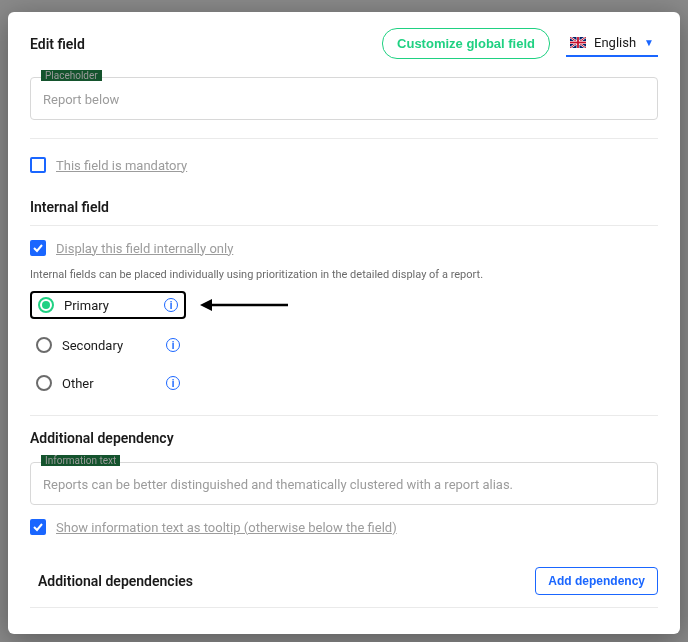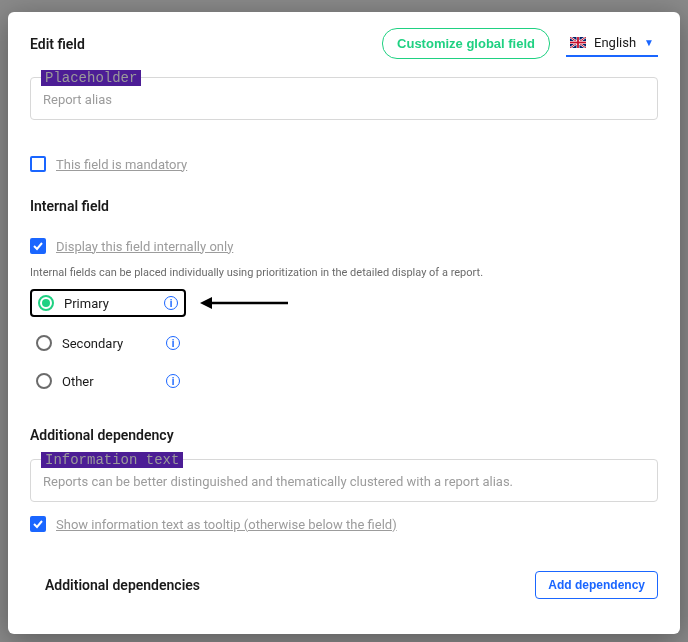--- a/index.html
+++ b/index.html
@@ -77,25 +77,24 @@
   .fieldset {
     position: relative;
     border: 1px solid #d8d8d8;
     border-radius: 4px;
     padding: 14px 12px 12px 12px;
   }
   .fieldset .legend {
     position: absolute;
     top: -8px;
     left: 10px;
-    background: #4c1d95;
+    background: #14532d;
     padding: 0 4px;
-    font-size: 14px;
+    font-size: 10px;
     color: #9a9a9a;
-    font-family: Liberation Mono, monospace;
   }
   .fieldset .value {
     font-size: 13px;
     color: #9c9c9c;
   }
   .divider { height: 1px; background: #eaeaea; margin: 18px 0; }
   .check-row {
     display: flex;
     align-items: center;
     gap: 10px;
@@ -215,21 +214,21 @@
           <rect y="4.6" width="16" height="1.8" fill="#C8102E"></rect>
         </svg>
         <span>English</span>
         <span class="caret">▼</span>
       </div>
     </div>
   </div>
 
   <div class="fieldset">
     <span class="legend">Placeholder</span>
-    <div class="value">Report alias</div>
+    <div class="value">Report below</div>
   </div>
 
   <div class="divider"></div>
 
   <div class="check-row dim">
     <span class="checkbox">
       
     </span>
     <span class="label">This field is mandatory</span>
   </div>
@@ -285,18 +284,18 @@
   <div class="check-row dim" style="margin-top:14px;">
     <span class="checkbox checked">
       <svg width="10" height="10" viewBox="0 0 10 10">
           <path d="M1 5 L4 8 L9 2" stroke="#fff" stroke-width="2" fill="none"></path>
         </svg>
     </span>
     <span class="label">Show information text as tooltip (otherwise below the field)</span>
   </div>
 
   <div class="dep-row">
-    <div class="section-title" style="margin:15px;">Additional dependencies</div>
+    <div class="section-title" style="margin:8px;">Additional dependencies</div>
     <button class="add-dep">Add dependency</button>
   </div>
   <div class="section-div" style="margin-top:10px;margin-bottom:0;"></div>
 
 </div>
 
 </body></html>

